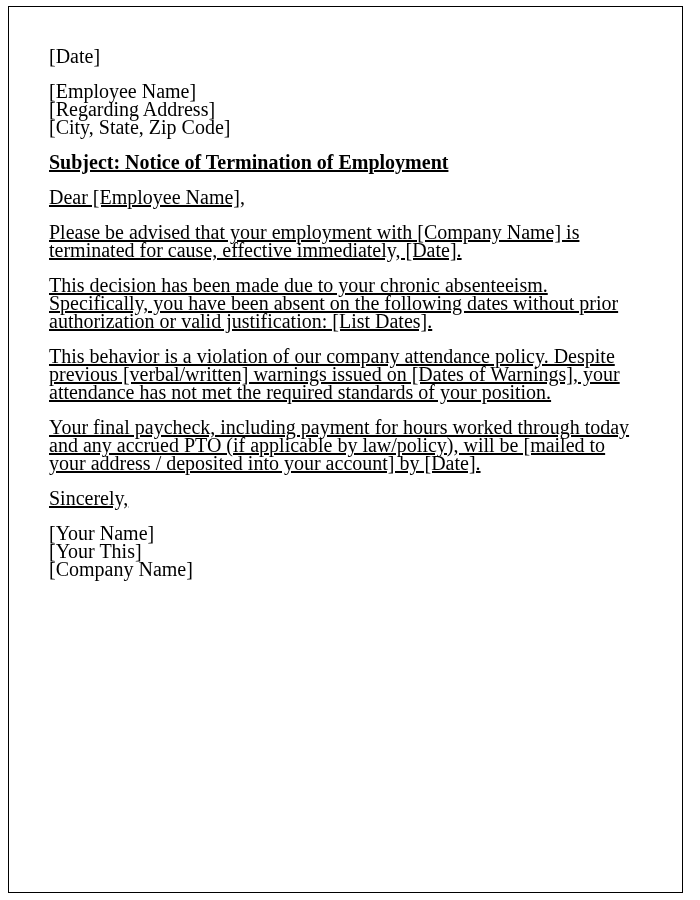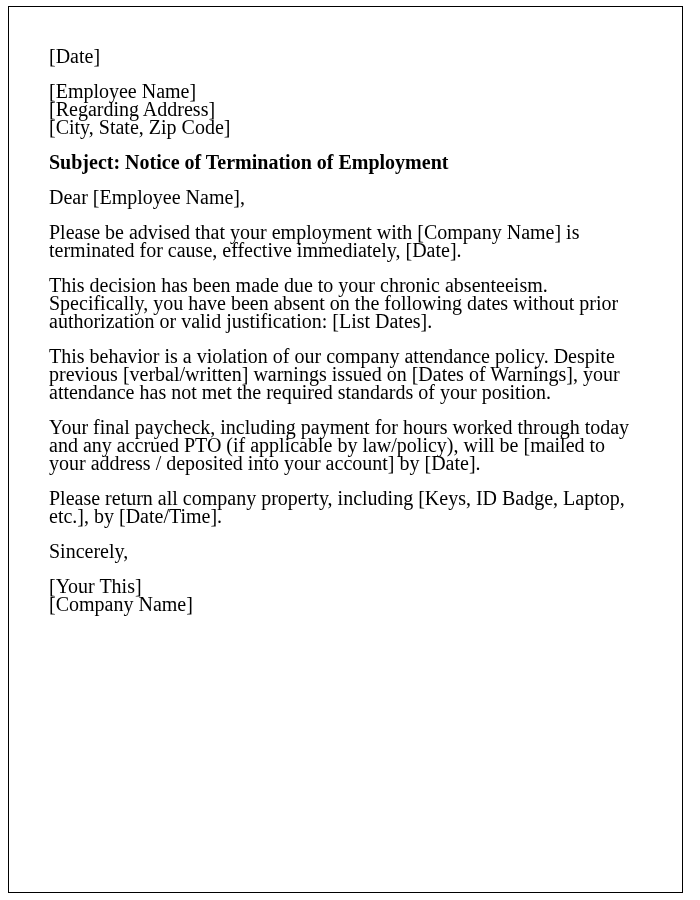--- a/index.html
+++ b/index.html
@@ -30,20 +30,21 @@
     line-height: 18px;
   }
   .line {
     margin: 0;
   }
   .block {
     margin: 0 0 17px 0;
   }
   .para {
     margin: 0 0 17px 0;
+    text-decoration: underline;
   }
   .subject {
     font-weight: bold;
   }
 </style>
 </head>
 <body>
 
 <div class="page-frame">
   <div class="letter-content">
@@ -57,23 +58,23 @@
     </div>
 
     <p class="para subject">Subject: Notice of Termination of Employment</p>
 
     <p class="para">Dear [Employee Name],</p>
 
     <p class="para">Please be advised that your employment with [Company Name] is terminated for cause, effective immediately, [Date].</p>
     <p class="para">This decision has been made due to your chronic absenteeism. Specifically, you have been absent on the following dates without prior authorization or valid justification: [List Dates].</p>
     <p class="para">This behavior is a violation of our company attendance policy. Despite previous [verbal/written] warnings issued on [Dates of Warnings], your attendance has not met the required standards of your position.</p>
     <p class="para">Your final paycheck, including payment for hours worked through today and any accrued PTO (if applicable by law/policy), will be [mailed to your address / deposited into your account] by [Date].</p>
-    <p class="para">Please return all company property, including [Keys, ID Badge, Laptop, etc.], by [Date/Time].</p>
 
     <p class="para">Sincerely,</p>
 
     <div class="block">
+      <p class="line">[Your Name]</p>
       <p class="line">[Your This]</p>
       <p class="line">[Company Name]</p>
     </div>
 
   </div>
 </div>
 
 </body></html>

